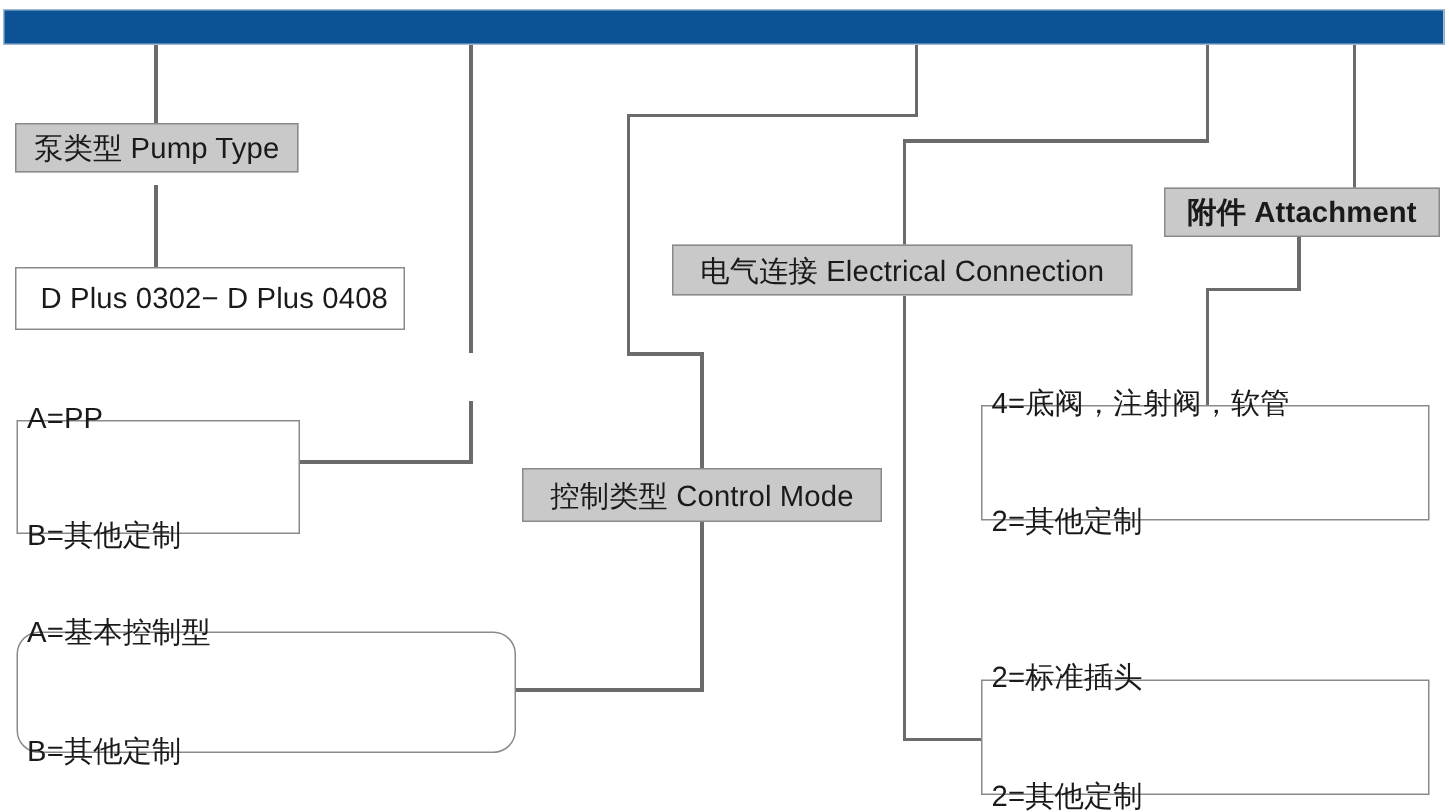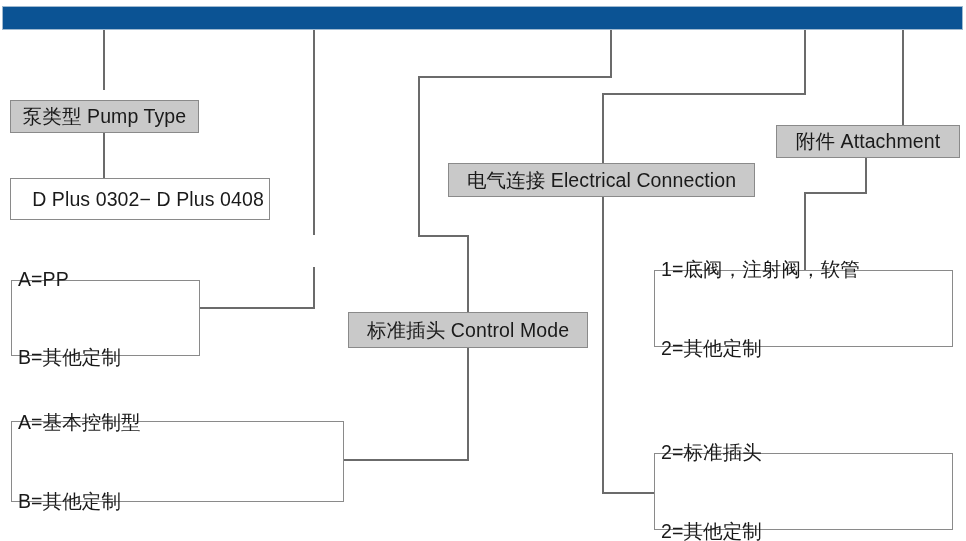--- a/index.html
+++ b/index.html
@@ -97,52 +97,52 @@
       <path d="M 805,30 L 805,94 L 603,94 L 603,163"></path>
 
       <path d="M 603,197 L 603,493 L 654,493"></path>
 
       <path d="M 903,30 L 903,125"></path>
 
       <path d="M 866,158 L 866,193 L 805,193 L 805,270"></path>
     </g>
   </svg>
 
-  <div class="node cat" style="left:10px; top:100px; width:189px; height:33px;">泵类型 Pump Type</div>
+  <div class="node cat" style="left:10px; top:82px; width:189px; height:33px;">泵类型 Pump Type</div>
 
-  <div class="node val single" style="left:10px; top:178px; width:260px; height:42px;justify-content:center;">
+  <div class="node val single" style="left:10px; top:178px; width:260px; height:42px;">
     <span class="lines">
       <span>D Plus 0302− D Plus 0408</span>
     </span>
   </div>
 
 
   <div class="node val" style="left:11px; top:280px; width:189px; height:76px;">
     <span class="lines">
       <span>A=PP</span>
       <span>B=其他定制</span>
     </span>
   </div>
 
-  <div class="node cat" style="left:348px; top:312px; width:240px; height:36px;">标准插头 Control Mode</div>
+  <div class="node cat" style="left:348px; top:312px; width:240px; height:36px;">控制类型 Control Mode</div>
 
-  <div class="node val" style="left:11px; top:421px; width:333px; height:81px;">
+  <div class="node val" style="left:11px; top:421px; width:333px; height:81px;border-radius:15px;">
     <span class="lines">
       <span>A=基本控制型</span>
       <span>B=其他定制</span>
     </span>
   </div>
 
   <div class="node cat" style="left:448px; top:163px; width:307px; height:34px;">电气连接 Electrical Connection</div>
 
-  <div class="node cat" style="left:776px; top:125px; width:184px; height:33px;">附件 Attachment</div>
+  <div class="node cat" style="left:776px; top:125px; width:184px; height:33px;font-weight:bold;">附件 Attachment</div>
 
   <div class="node val" style="left:654px; top:270px; width:299px; height:77px;">
     <span class="lines">
-      <span>1=底阀，注射阀，软管</span>
+      <span>4=底阀，注射阀，软管</span>
       <span>2=其他定制</span>
     </span>
   </div>
 
   <div class="node val" style="left:654px; top:453px; width:299px; height:77px;">
     <span class="lines">
       <span>2=标准插头</span>
       <span>2=其他定制</span>
     </span>
   </div>

